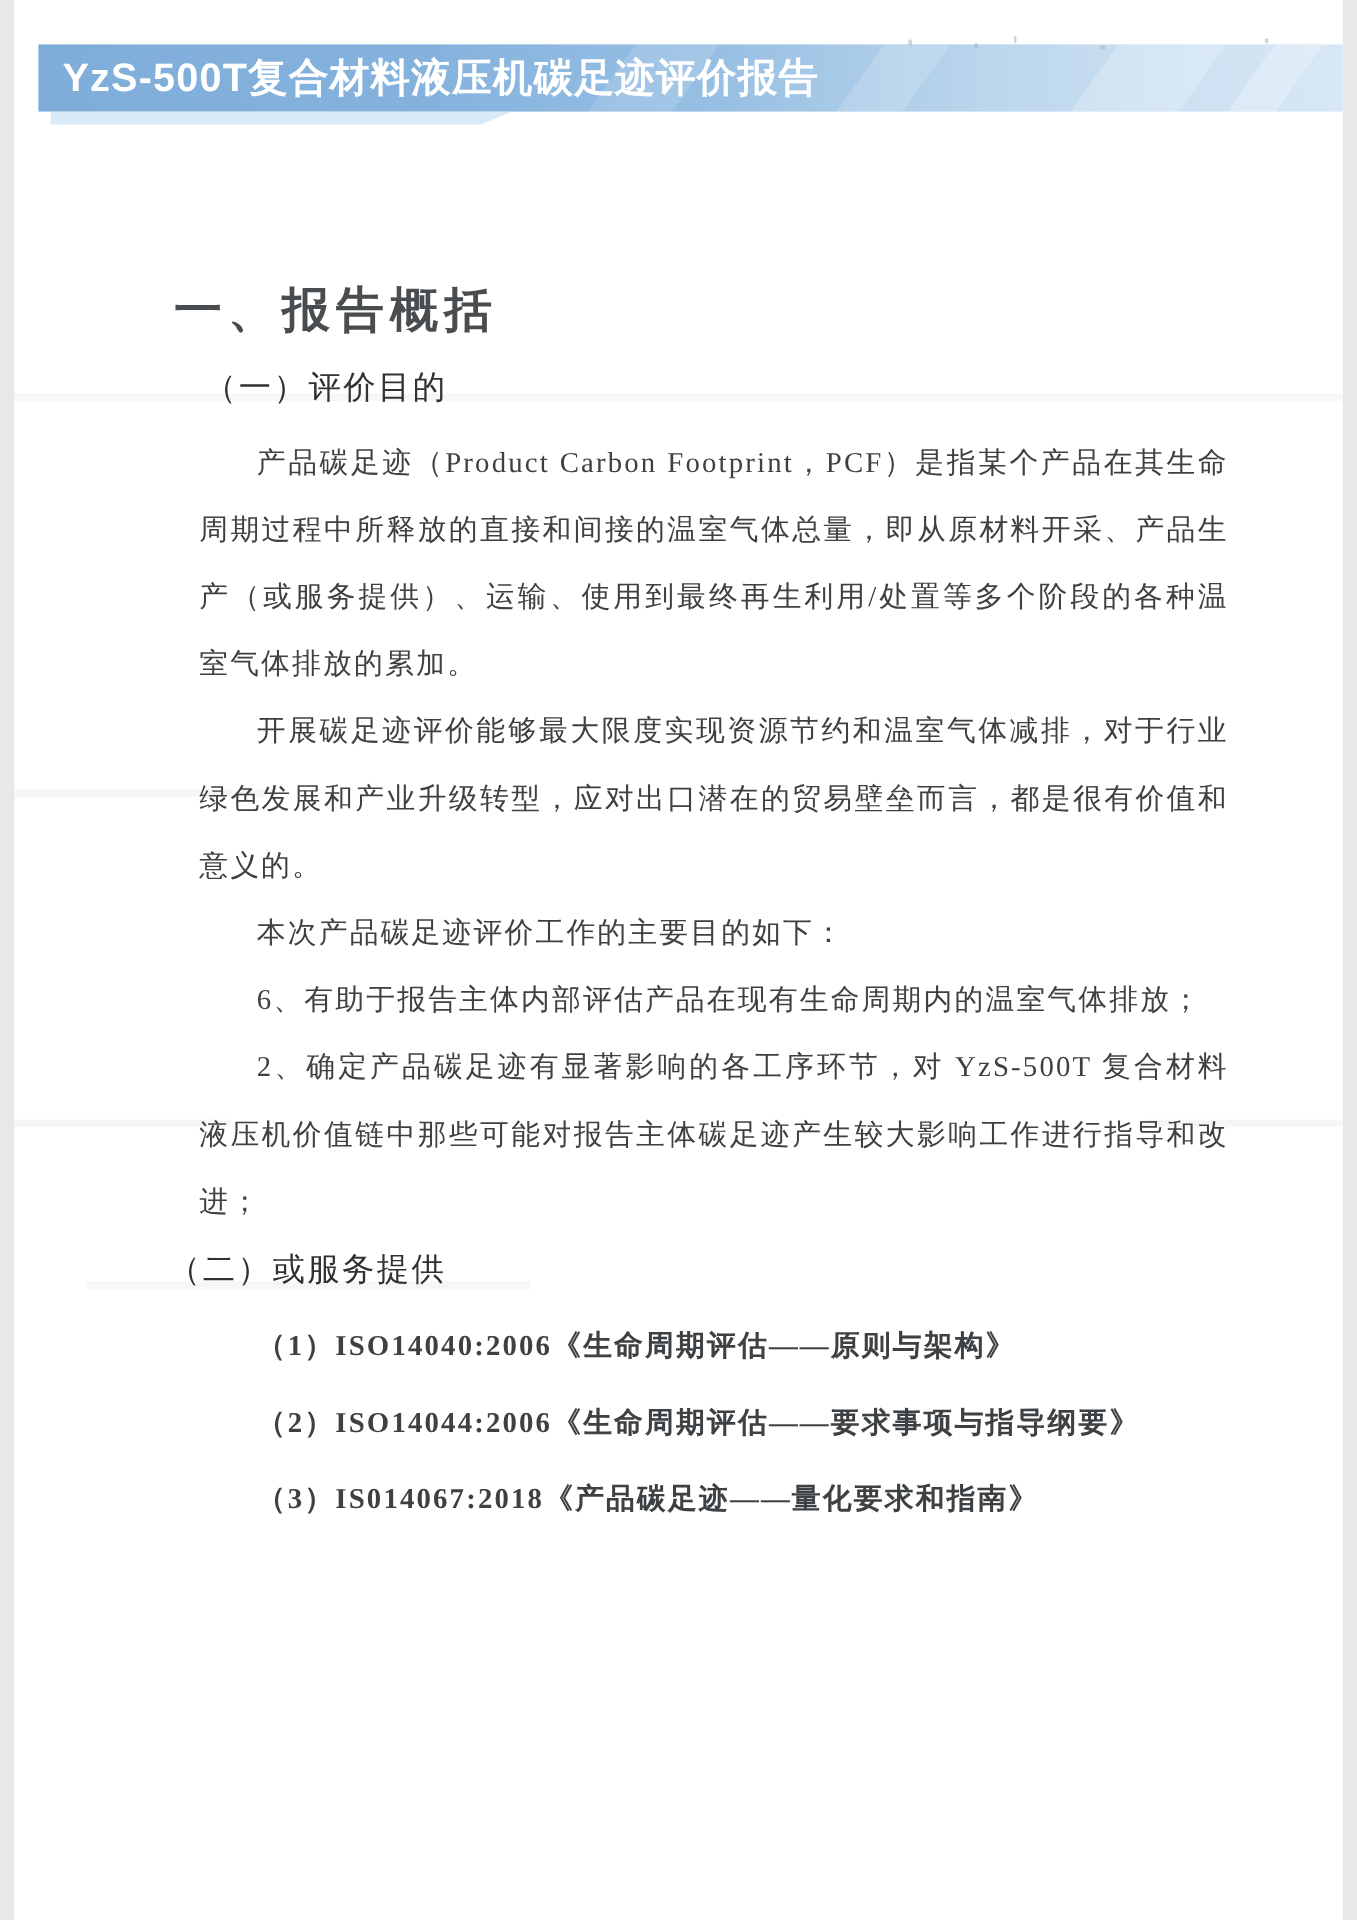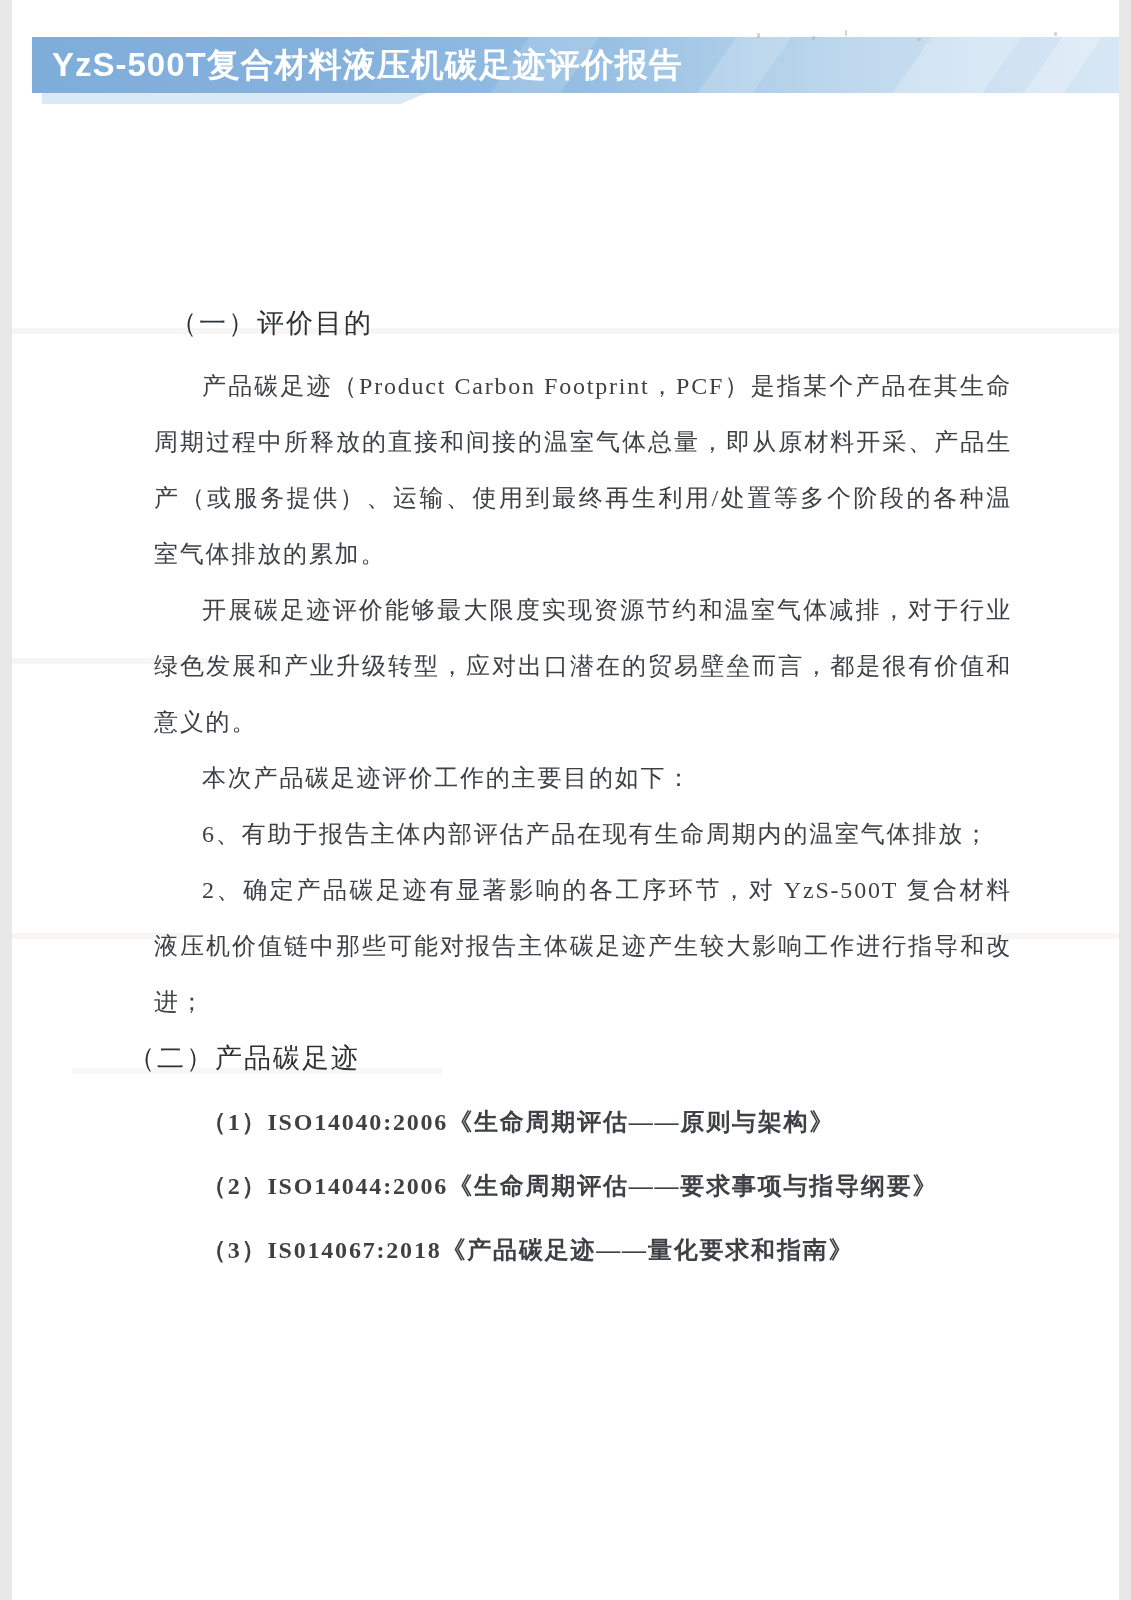--- a/index.html
+++ b/index.html
@@ -52,21 +52,21 @@
   }
   .subsection-heading{
     font-size:27px;color:#2f3234;letter-spacing:2px;
     white-space:nowrap;
     text-align:center;
   }
   .sub1{position:absolute;left:158px;top:303px;line-height:40px;}
 
   
   .body-flow{
-    position:absolute;left:142px;top:358px;width:858px;
+    position:absolute;left:154px;top:358px;width:858px;
     font-size:24px;line-height:56px;
     color:#3e4144;letter-spacing:1.8px;
     text-align:justify;
   }
   .body-flow p{margin:0;padding:0;}
   .body-flow p.indent{text-indent:2em;}
   .body-flow .subsection-heading{
     margin:0;margin-left:-26px;line-height:56px;text-align:left;
   }
   .body-flow p.standard{margin-top:8px;text-indent:2em;text-align:left;font-weight:bold;}
@@ -90,29 +90,30 @@
   <div class="speck" style="left:833px;top:30px;width:2px;height:6px;"></div>
   <div class="speck" style="left:905px;top:38px;width:4px;height:3px;"></div>
   <div class="speck" style="left:1042px;top:32px;width:3px;height:4px;"></div>
   <div class="speck" style="left:1122px;top:12px;width:2px;height:26px;opacity:.3;"></div>
   <div class="scan-streak" style="left:0;top:328px;width:1131px;height:6px;"></div>
   <div class="scan-streak" style="left:0;top:658px;width:210px;height:6px;"></div>
   <div class="scan-streak" style="left:0;top:933px;width:180px;height:6px;"></div>
   <div class="scan-streak" style="left:940px;top:933px;width:191px;height:6px;"></div>
   <div class="scan-streak" style="left:60px;top:1068px;width:370px;height:6px;"></div>
 
+  <div class="section-heading">一、报告概括</div>
   <div class="subsection-heading sub1">（一）评价目的</div>
 
   <div class="body-flow">
     <p class="indent">产品碳足迹（Product Carbon Footprint，PCF）是指某个产品在其生命周期过程中所释放的直接和间接的温室气体总量，即从原材料开采、产品生产（或服务提供）、运输、使用到最终再生利用/处置等多个阶段的各种温室气体排放的累加。</p>
     <p class="indent">开展碳足迹评价能够最大限度实现资源节约和温室气体减排，对于行业绿色发展和产业升级转型，应对出口潜在的贸易壁垒而言，都是很有价值和意义的。</p>
     <p class="indent">本次产品碳足迹评价工作的主要目的如下：</p>
     <p class="indent">6、有助于报告主体内部评估产品在现有生命周期内的温室气体排放；</p>
     <p class="indent">2、确定产品碳足迹有显著影响的各工序环节，对 YzS-500T 复合材料液压机价值链中那些可能对报告主体碳足迹产生较大影响工作进行指导和改进；</p>
 
-    <p class="subsection-heading">（二）产品碳足迹</p>
+    <p class="subsection-heading">（二）或服务提供</p>
 
     <p class="standard">（1）ISO14040:2006《生命周期评估——原则与架构》</p>
     <p class="standard">（2）ISO14044:2006《生命周期评估——要求事项与指导纲要》</p>
     <p class="standard">（3）IS014067:2018《产品碳足迹——量化要求和指南》</p>
   </div>
 
 </div>
 
 </body></html>

